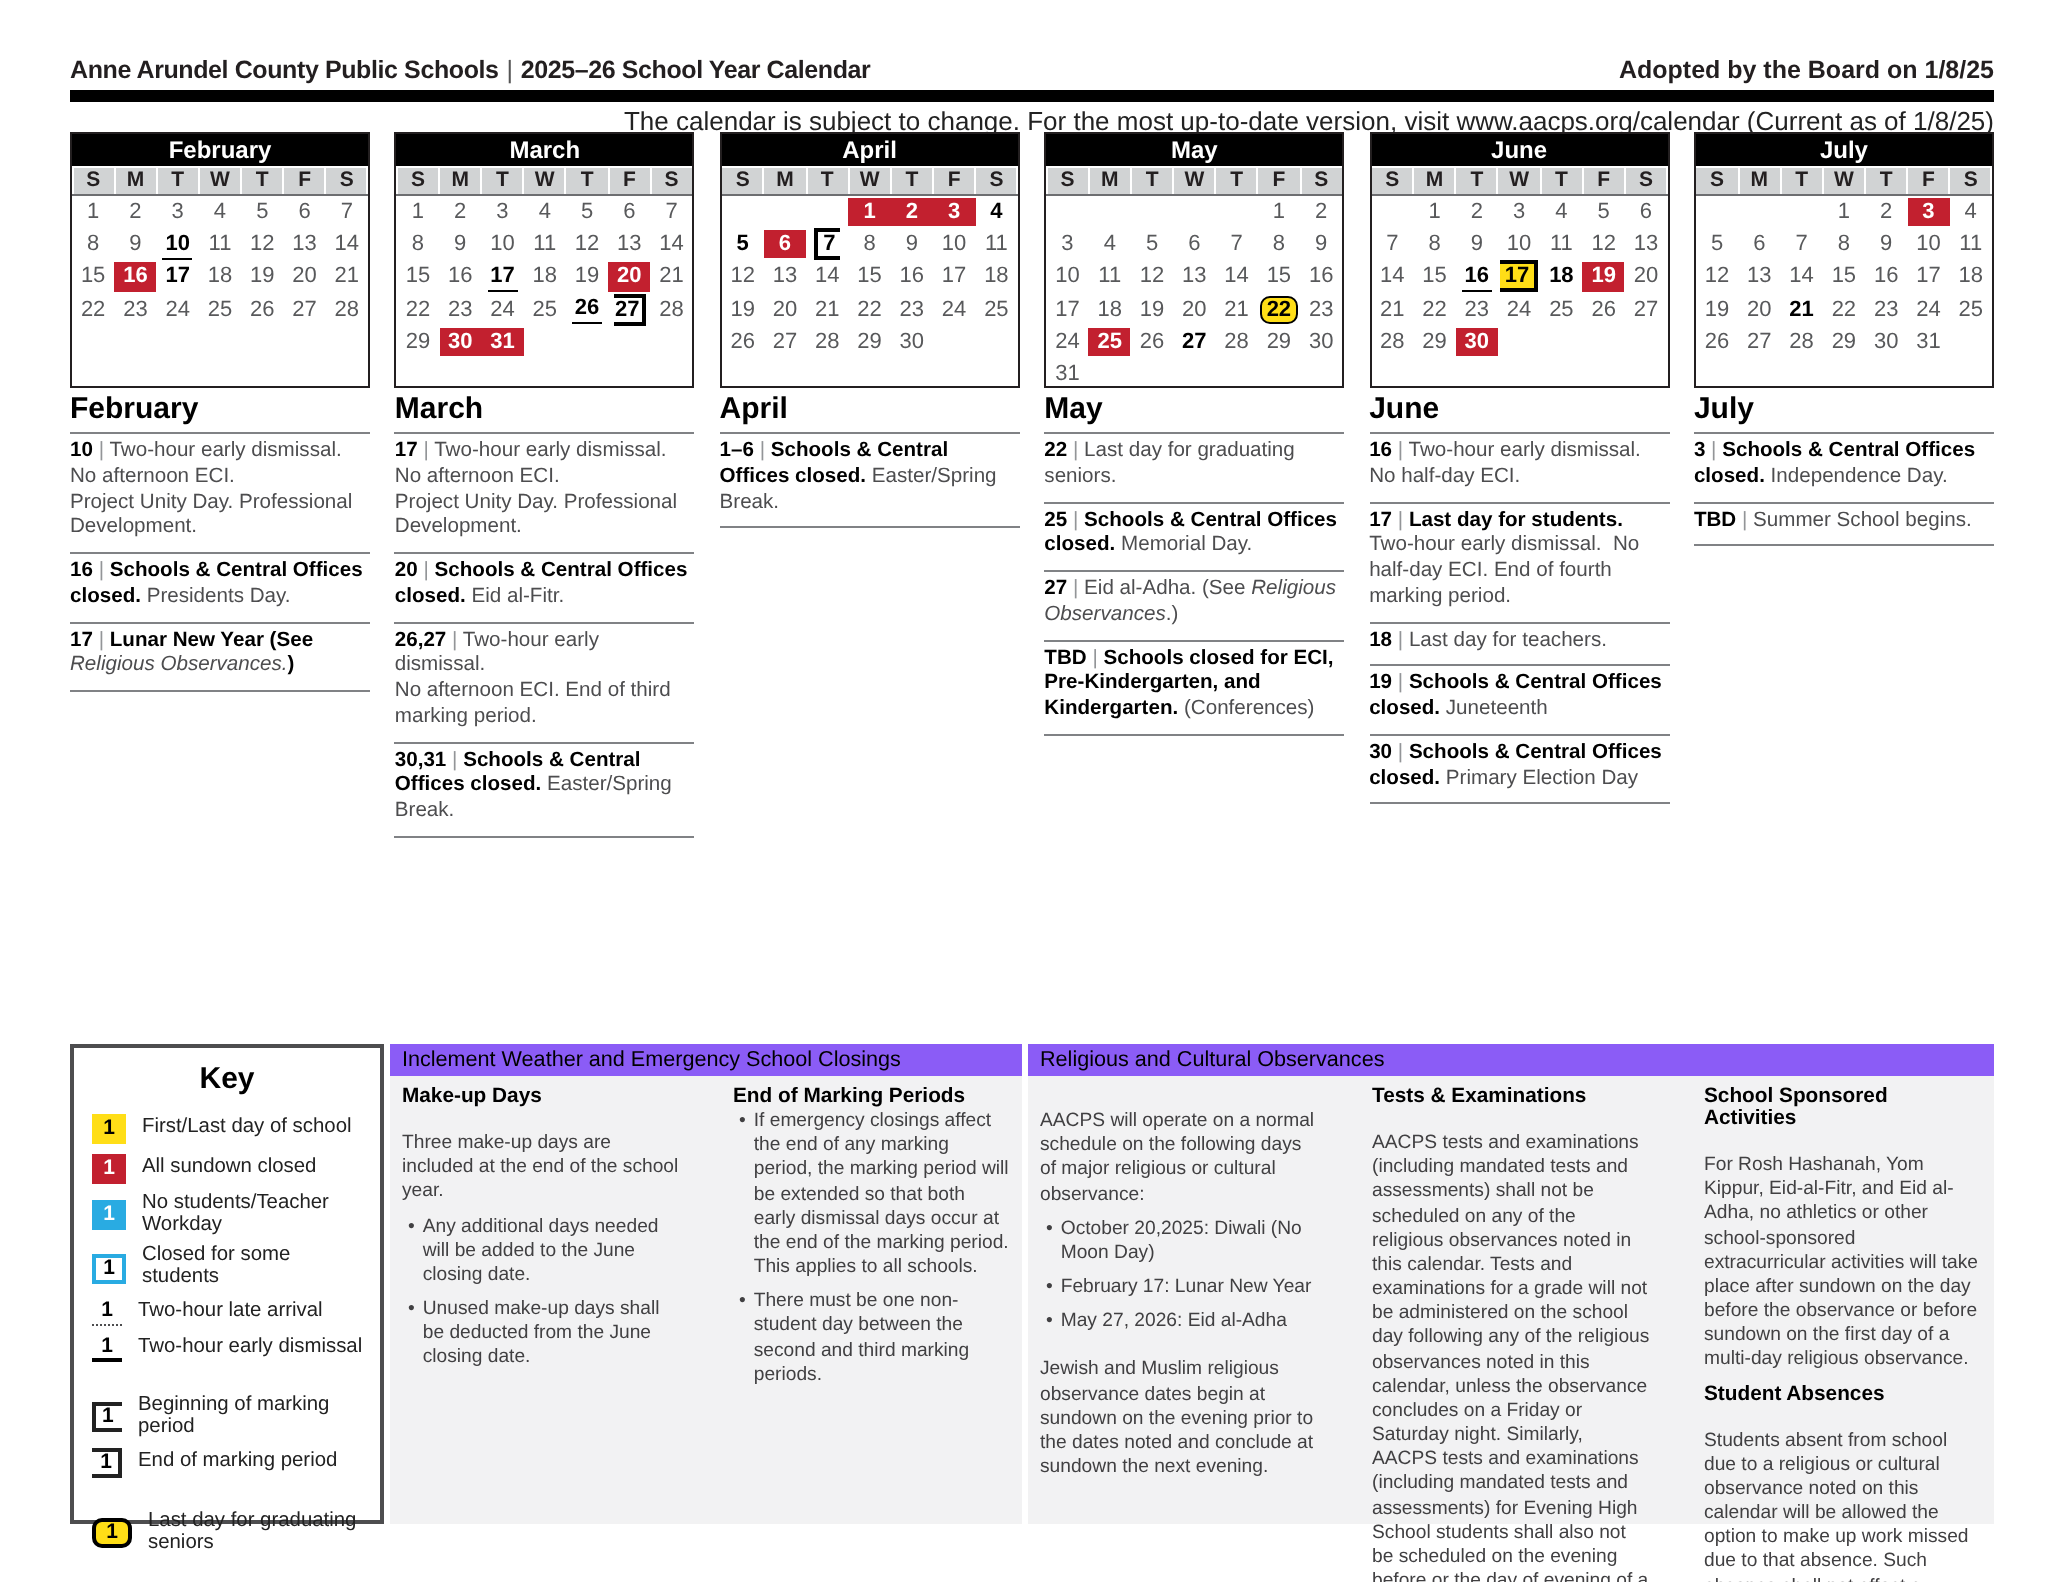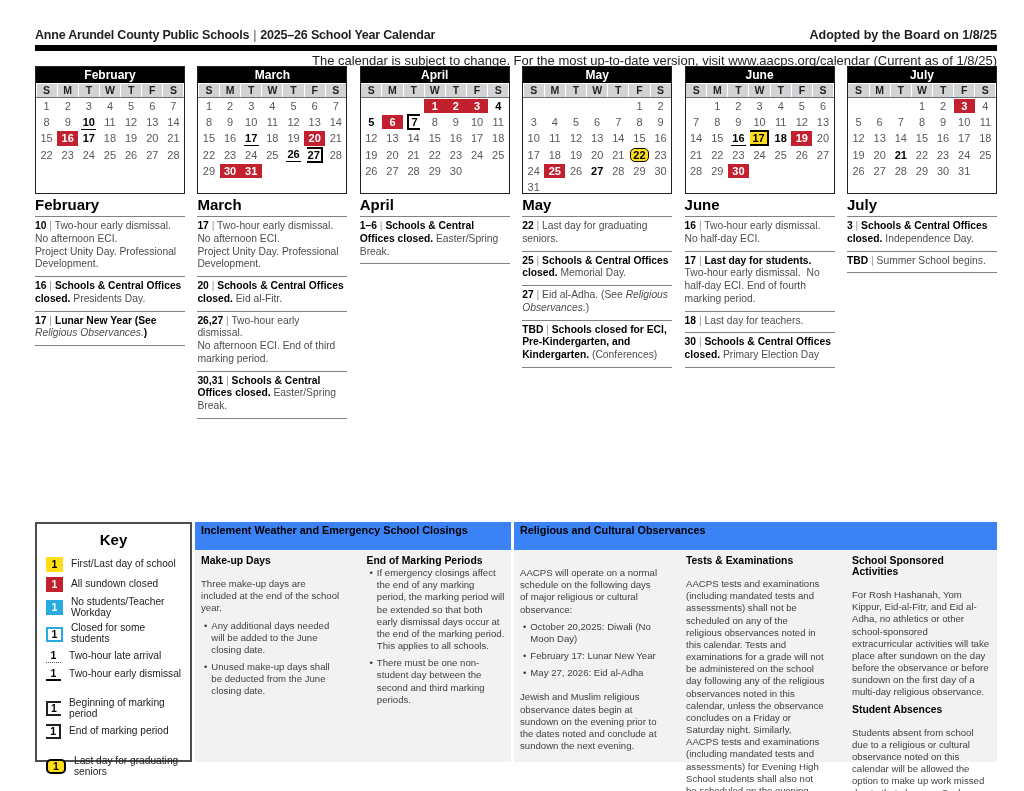--- a/index.html
+++ b/index.html
@@ -58,21 +58,21 @@
   .sw-dotted { background:none; border-bottom:1.6px dotted #4d4d4f; height:13px; width:15px; }
   .sw-solid { background:none; border-bottom:2px solid #000; height:13px; width:15px; }
   .sw-bracket-left { background:none; border-left:2.5px solid #222; border-top:2.5px solid #222; border-bottom:2.5px solid #222; width:15px; justify-content:flex-start; padding-left:3px; }
   .sw-bracket-right { background:none; border-right:2.5px solid #222; border-top:2.5px solid #222; border-bottom:2.5px solid #222; width:15px; justify-content:flex-end; padding-right:3px; }
   .sw-yellow-round { background:#FFDE17; border:2px solid #000; border-radius:5px; width:20px; }
 
   
   .panel { position:absolute; top:522px; height:240px; background:#F2F2F3; }
   .panel1 { left:195px; width:316px; }
   .panel2 { left:514px; width:483px; }
-  .panel-hdr { height:28px; background:#3b82f6; font-size:10.8px; font-weight:bold; color:#000; padding:1px 6px 0 6px; line-height:14px; }
+  .panel-hdr { height:16px; background:#8b5cf6; font-size:10.8px; font-weight:normal; color:#000; padding:1px 6px 0 6px; line-height:14px; }
   .panel-body { display:flex; gap:27px; padding:5px 6px 0 6px; }
   .panel-col { flex:1; min-width:0; }
   .col-h { font-size:10.4px; font-weight:bold; color:#000; margin-bottom:1px; }
   .col-p { font-size:9.6px; line-height:1.27; color:#414042; margin-bottom:5px;margin-top:12px; }
   .bullet { display:flex; font-size:9.6px; line-height:1.27; color:#414042; margin:0 0 5px 3px; }
   .bullet .dot { margin-right:4px; flex:none; }
 </style>
 </head>
 <body>
 
@@ -775,20 +775,21 @@
         <div class="note-entry"><span class="seg-d">25</span><span class="seg-sep"> | </span><span class="seg-b">Schools &amp; Central Offices closed.</span><span class="seg-n"> Memorial Day.</span></div>
         <div class="note-entry"><span class="seg-d">27</span><span class="seg-sep"> | </span><span class="seg-n">Eid al-Adha. (See </span><span class="seg-i">Religious Observances</span><span class="seg-n">.)</span></div>
         <div class="note-entry"><span class="seg-d">TBD</span><span class="seg-sep"> | </span><span class="seg-b">Schools closed for ECI, Pre-Kindergarten, and Kindergarten.</span><span class="seg-n"> (Conferences)</span></div>
       </div>
       <div class="notes-col">
         <div class="notes-title">June</div>
         <div class="note-entry"><span class="seg-d">16</span><span class="seg-sep"> | </span><span class="seg-n">Two-hour early dismissal.
 No half-day ECI.</span></div>
         <div class="note-entry"><span class="seg-d">17</span><span class="seg-sep"> | </span><span class="seg-b">Last day for students.</span><span class="seg-n">  Two-hour early dismissal.  No half-day ECI. End of fourth marking period.</span></div>
         <div class="note-entry"><span class="seg-d">18</span><span class="seg-sep"> | </span><span class="seg-n">Last day for teachers.</span></div>
+        <div class="note-entry"><span class="seg-d">19</span><span class="seg-sep"> | </span><span class="seg-b">Schools &amp; Central Offices closed.</span><span class="seg-n"> Juneteenth</span></div>
         <div class="note-entry"><span class="seg-d">30</span><span class="seg-sep"> | </span><span class="seg-b">Schools &amp; Central Offices closed.</span><span class="seg-n"> Primary Election Day</span></div>
       </div>
       <div class="notes-col">
         <div class="notes-title">July</div>
         <div class="note-entry"><span class="seg-d">3</span><span class="seg-sep"> | </span><span class="seg-b">Schools &amp; Central Offices closed.</span><span class="seg-n"> Independence Day.</span></div>
         <div class="note-entry"><span class="seg-d">TBD</span><span class="seg-sep"> | </span><span class="seg-n">Summer School begins.</span></div>
       </div>
     </div>
 
   <div class="key-box">

